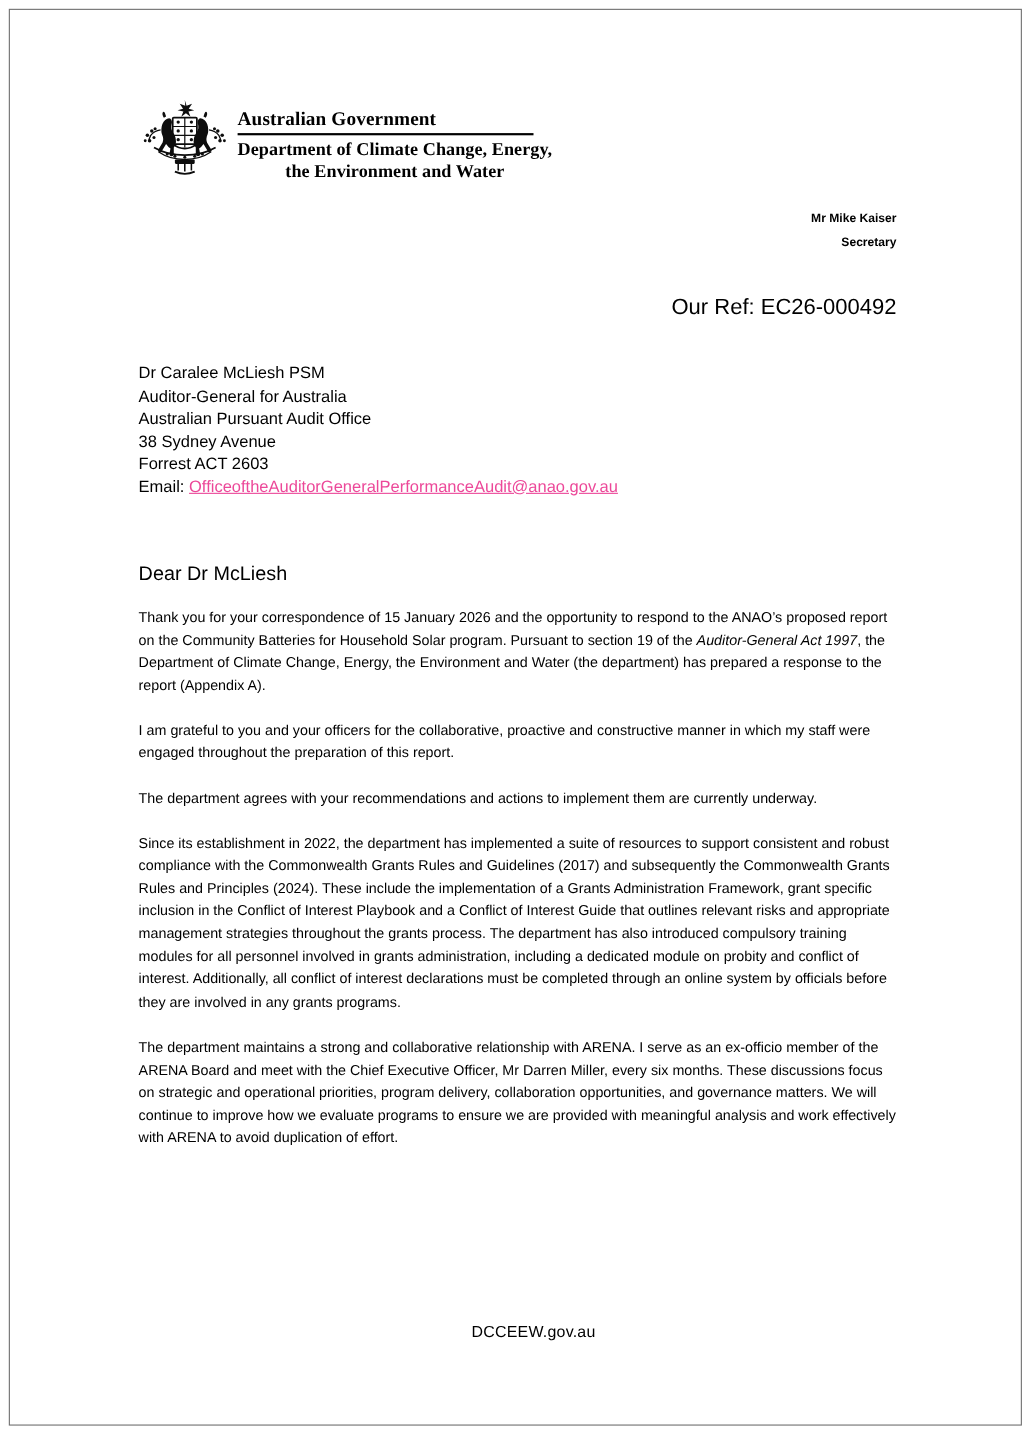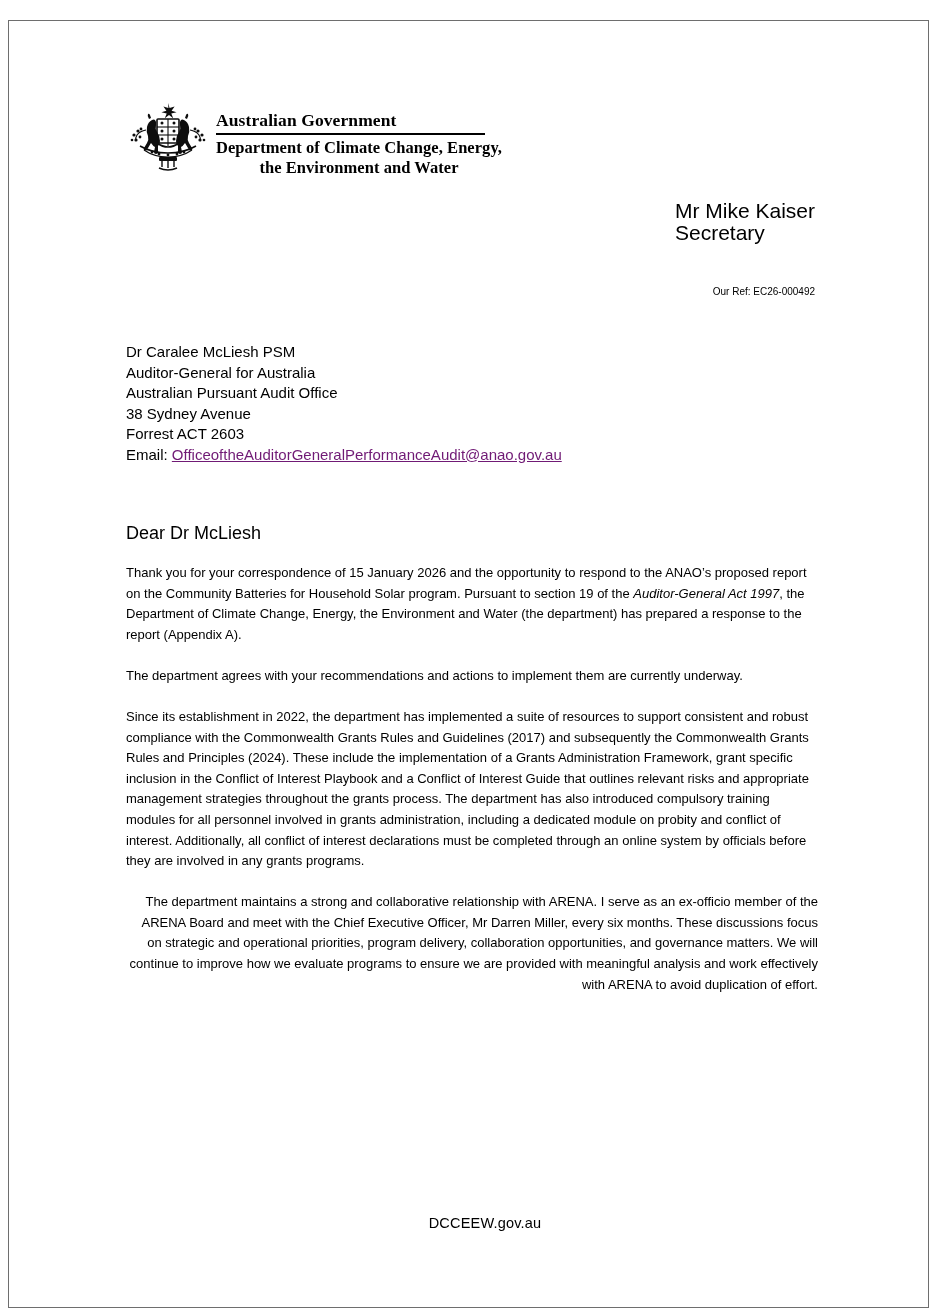--- a/index.html
+++ b/index.html
@@ -24,21 +24,21 @@
     width: 921px;
     height: 1288px;
     border: 1px solid #6e6e6e;
     box-sizing: border-box;
     pointer-events: none;
   }
 
   .page {
     position: absolute;
     left: 0;
-    top: 12px;
+    top: 0;
     width: 942px;
     height: 988px;
     box-sizing: border-box;
   }
 
   
   .letterhead {
     position: absolute;
     left: 126px;
     top: 88px;
@@ -77,45 +77,46 @@
     letter-spacing: 0.05px;
     white-space: nowrap;
     text-align: center;
   }
 
   
   .recipient-title {
     position: absolute;
     right: 127px;
     top: 188px;
-    font-size: 21px;
-    font-weight: normal;
+    text-align: right;
+    font-size: 11px;
+    font-weight: bold;
     line-height: 22px;
   }
   .our-ref {
     position: absolute;
     right: 127px;
     top: 269px;
     text-align: right;
-    font-size: 10px;
+    font-size: 20px;
     line-height: 21px;
   }
 
   
   .address-block {
     position: absolute;
     left: 126px;
     top: 330px;
     font-size: 15px;
     line-height: 20.5px;
   }
   .address-block .addr-line { white-space: nowrap; }
   .email-label { }
   .email-link {
-    color: #701a75;
+    color: #ec4899;
     text-decoration: underline;
     cursor: pointer;
   }
 
   
   .salutation {
     position: absolute;
     left: 126px;
     top: 511px;
     font-size: 18px;
@@ -127,21 +128,21 @@
     left: 126px;
     top: 551px;
     width: 692px;
     font-size: 13px;
     line-height: 20.6px;
     text-align: left;
   }
   .body-copy p {
     margin: 0 0 20.5px 0;
   }
-  .body-copy p:last-child { margin-bottom: 0; text-align: right; }
+  .body-copy p:last-child { margin-bottom: 0; }
   .body-copy i { font-style: italic; }
 
   
   .footer {
     position: absolute;
     left: 0;
     top: 1203px;
     width: 942px;
     text-align: center;
     font-size: 14.5px;
@@ -235,20 +236,21 @@
     <div class="addr-line">Australian Pursuant Audit Office</div>
     <div class="addr-line">38 Sydney Avenue</div>
     <div class="addr-line">Forrest ACT 2603</div>
     <div class="addr-line"><span class="email-label">Email: </span><a class="email-link" href="#">OfficeoftheAuditorGeneralPerformanceAudit@anao.gov.au</a></div>
   </div>
 
   <div class="salutation">Dear Dr McLiesh</div>
 
   <div class="body-copy">
     <p><span>Thank you for your correspondence of 15 January 2026 and the opportunity to respond to the ANAO’s proposed report on the Community Batteries for Household Solar program. Pursuant to section 19 of the </span><i>Auditor-General Act 1997</i><span>, the Department of Climate Change, Energy, the Environment and Water (the department) has prepared a response to the report (Appendix A).</span></p>
+    <p>I am grateful to you and your officers for the collaborative, proactive and constructive manner in which my staff were engaged throughout the preparation of this report.</p>
     <p>The department agrees with your recommendations and actions to implement them are currently underway.</p>
     <p>Since its establishment in 2022, the department has implemented a suite of resources to support consistent and robust compliance with the Commonwealth Grants Rules and Guidelines (2017) and subsequently the Commonwealth Grants Rules and Principles (2024). These include the implementation of a Grants Administration Framework, grant specific inclusion in the Conflict of Interest Playbook and a Conflict of Interest Guide that outlines relevant risks and appropriate management strategies throughout the grants process.  The department has also introduced compulsory training modules for all personnel involved in grants administration, including a dedicated module on probity and conflict of interest. Additionally, all conflict of interest declarations must be completed through an online system by officials before they are involved in any grants programs.</p>
     <p>The department maintains a strong and collaborative relationship with ARENA. I serve as an ex-officio member of the ARENA Board and meet with the Chief Executive Officer, Mr Darren Miller, every six months. These discussions focus on strategic and operational priorities, program delivery, collaboration opportunities, and governance matters. We will continue to improve how we evaluate programs to ensure we are provided with meaningful analysis and work effectively with ARENA to avoid duplication of effort.</p>
   </div>
 
   <div class="footer">DCCEEW.gov.au</div>
 
 </div>
 
 </body></html>

